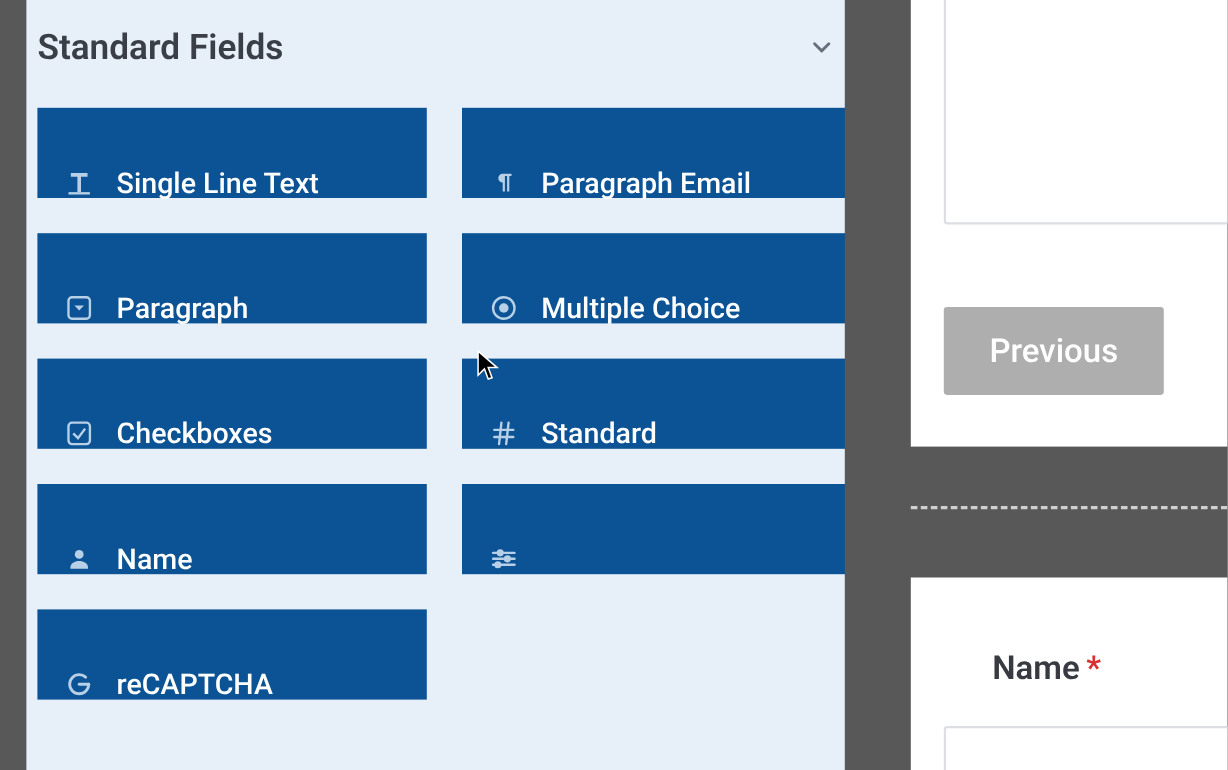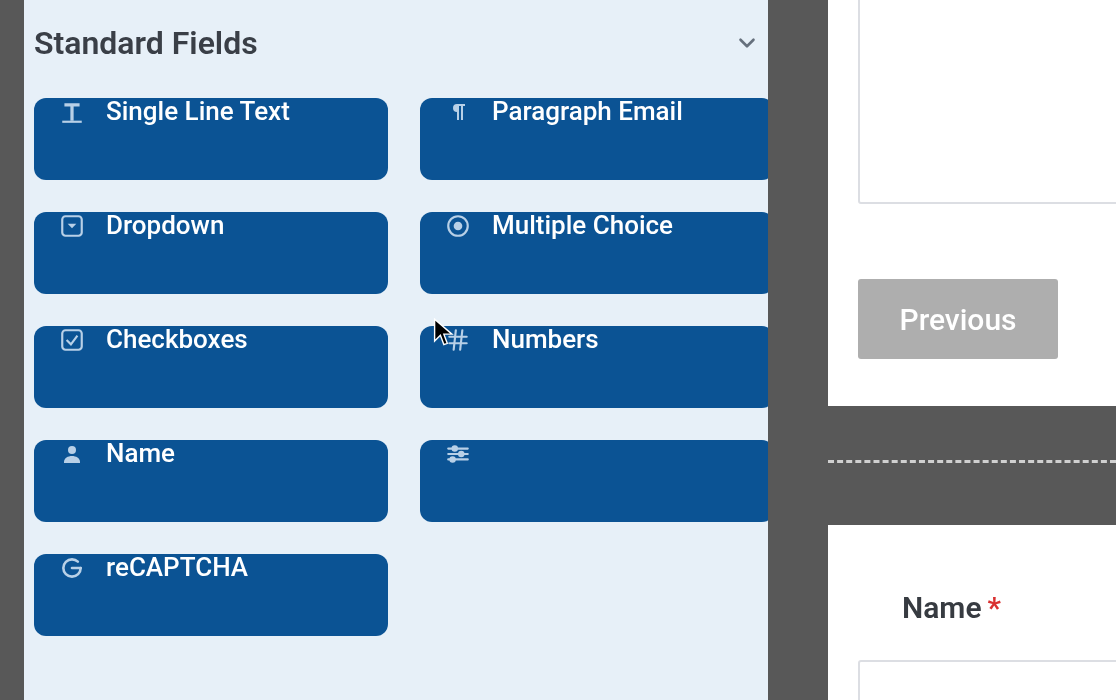--- a/index.html
+++ b/index.html
@@ -35,27 +35,27 @@
   }
   .fields-grid {
     display: grid;
     grid-template-columns: 1fr 1fr;
     column-gap: 32px;
     row-gap: 32px;
     padding-top: 12px;
   }
   .field-btn {
     display: flex;
-    align-items: flex-start;
+    align-items: flex-end;
     gap: 20px;
     height: 82px;
     padding: 0 24px;
     background: #0b5394;
     color: #ffffff;
-    border-radius: 12px;
+    border-radius: 0;
     font-size: 26px;
     font-weight: 500;
     cursor: pointer;
     user-select: none;
     white-space: nowrap;
   }
   .field-btn .icon {
     width: 28px; height: 28px;
     display: inline-flex; align-items: center; justify-content: center;
     color: #b8d0e7;
@@ -171,21 +171,21 @@
       <span class="label">Paragraph Email</span>
     </div>
 
     <div class="field-btn">
       <span class="icon">
         <svg viewBox="0 0 24 24" width="26" height="26" fill="none" stroke="currentColor" stroke-width="2">
             <rect x="3" y="3" width="18" height="18" rx="3"></rect>
             <polyline points="8 10 12 14 16 10" fill="currentColor" stroke="none"></polyline>
           </svg>
       </span>
-      <span class="label">Dropdown</span>
+      <span class="label">Paragraph</span>
     </div>
 
     <div class="field-btn">
       <span class="icon">
         <svg viewBox="0 0 24 24" width="26" height="26" fill="none" stroke="currentColor" stroke-width="2">
             <circle cx="12" cy="12" r="9"></circle>
             <circle cx="12" cy="12" r="4" fill="currentColor" stroke="none"></circle>
           </svg>
       </span>
       <span class="label">Multiple Choice</span>
@@ -203,21 +203,21 @@
 
     <div class="field-btn">
       <span class="icon">
         <svg viewBox="0 0 24 24" width="26" height="26" fill="none" stroke="currentColor" stroke-width="2" stroke-linecap="round">
             <line x1="4" y1="9" x2="20" y2="9"></line>
             <line x1="4" y1="15" x2="20" y2="15"></line>
             <line x1="10" y1="3" x2="8" y2="21"></line>
             <line x1="16" y1="3" x2="14" y2="21"></line>
           </svg>
       </span>
-      <span class="label">Numbers</span>
+      <span class="label">Standard</span>
     </div>
 
     <div class="field-btn">
       <span class="icon">
         <svg viewBox="0 0 24 24" width="24" height="24" fill="currentColor">
             <circle cx="12" cy="8" r="4"></circle>
             <path d="M4 20c0-4 4-6 8-6s8 2 8 6v1H4v-1z"></path>
           </svg>
       </span>
       <span class="label">Name</span>

